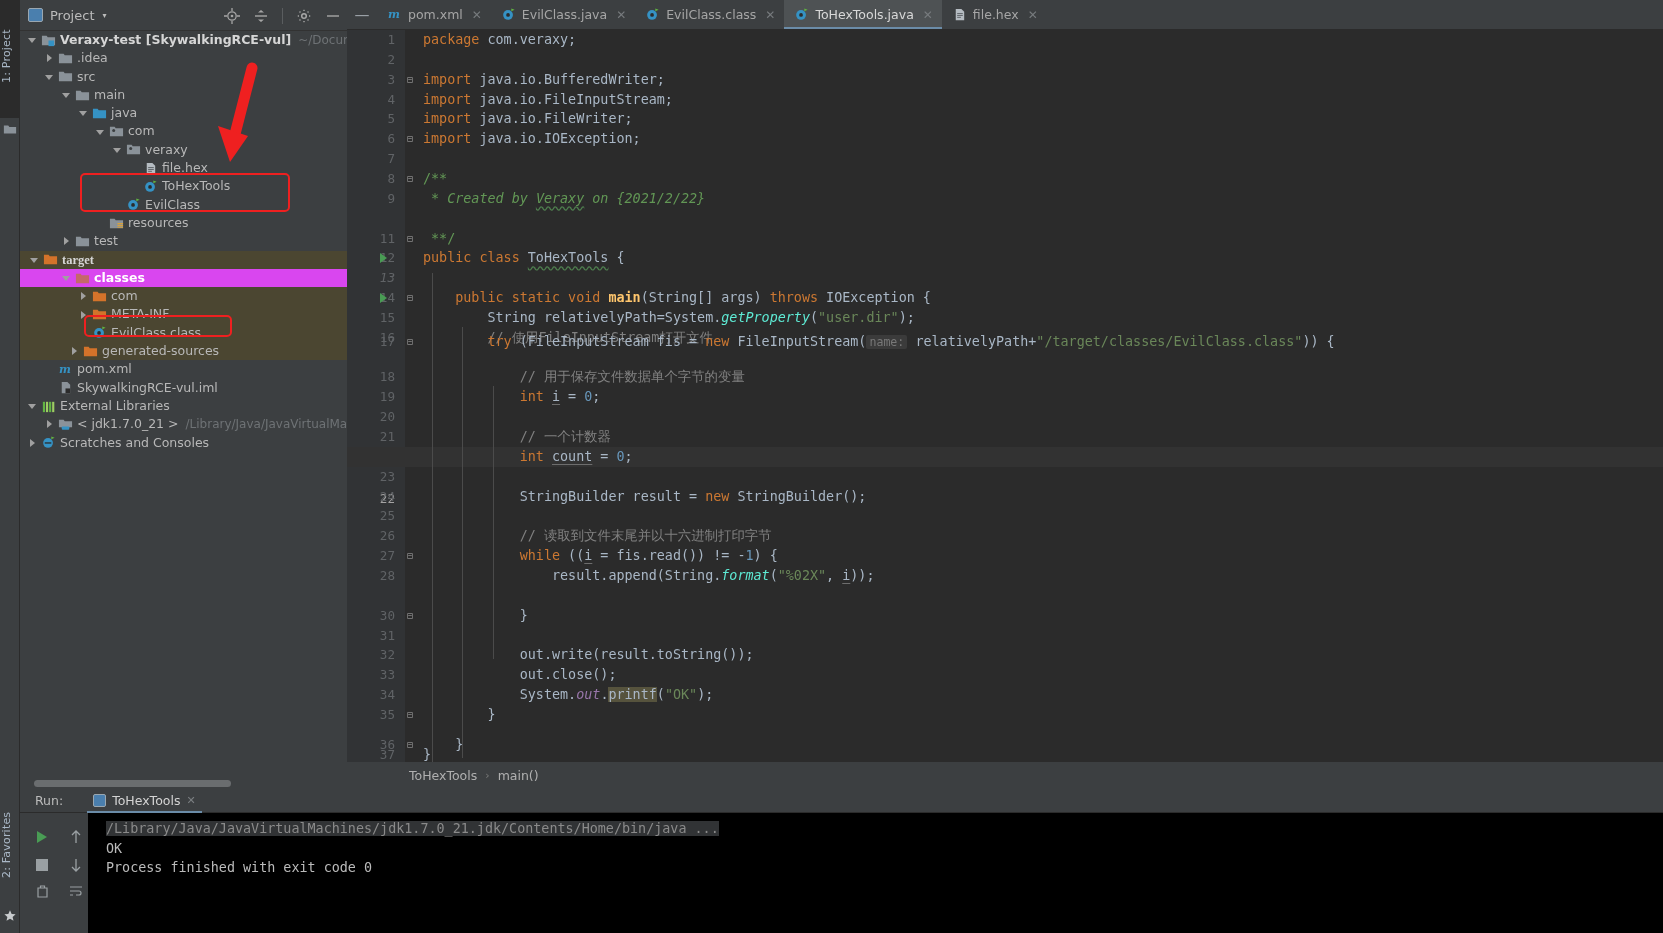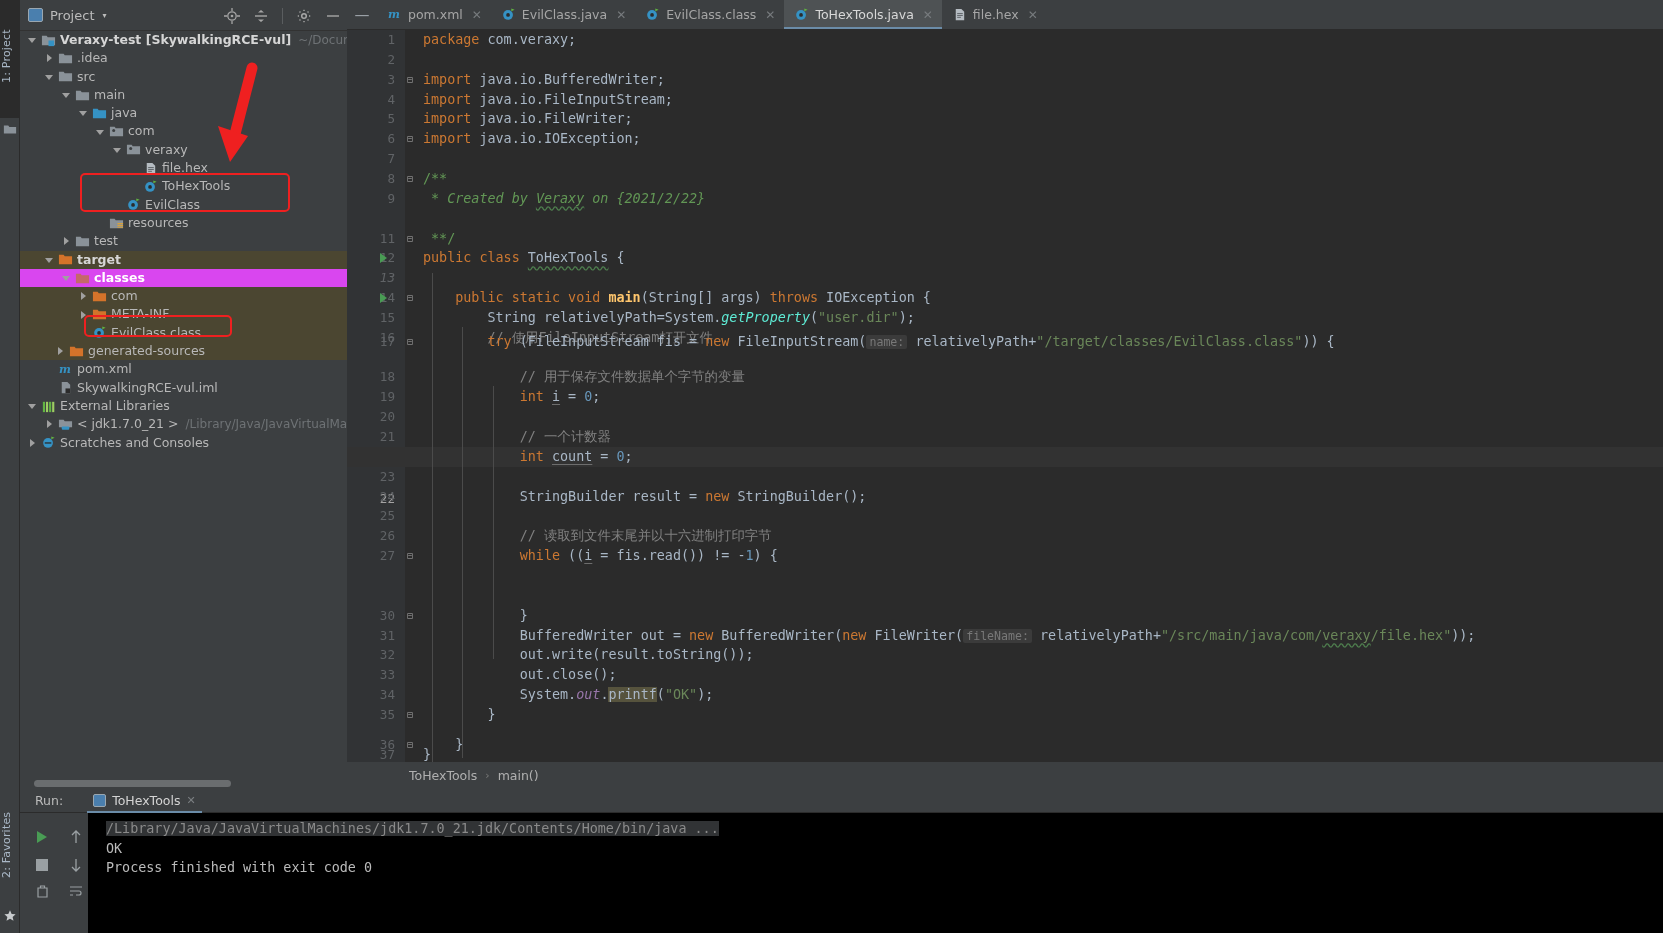--- a/index.html
+++ b/index.html
@@ -270,21 +270,21 @@
             </svg></span>
           <span class="lbl">resources</span>
         </div>
         <div class="row" style="padding-left: 42px;">
           <span class="arrow r"></span>
           <span class="ic"><svg width="15" height="15" viewBox="0 0 16 16">
               <path d="M1 3h5l1.2 1.5H15V13H1z" fill="#8a9299"></path>
             </svg></span>
           <span class="lbl">test</span>
         </div>
-        <div class="row ctx" style="padding-left: 25px;">
+        <div class="row ctx" style="padding-left: 10px; font-family: Liberation Serif, serif;">
           <span class="arrow d"></span>
           <span class="ic"><svg width="15" height="15" viewBox="0 0 16 16">
               <path d="M1 3h5l1.2 1.5H15V13H1z" fill="#d4732a"></path>
             </svg></span>
           <span class="lbl b">target</span>
         </div>
         <div class="row sel" style="padding-left: 42px;">
           <span class="arrow d"></span>
           <span class="ic"><svg width="15" height="15" viewBox="0 0 16 16">
               <path d="M1 3h5l1.2 1.5H15V13H1z" fill="#c4686a"></path>
@@ -307,21 +307,21 @@
         </div>
         <div class="row ctx" style="padding-left: 59px;">
           <span class="arrow"></span>
           <span class="ic"><svg width="15" height="15" viewBox="0 0 16 16">
               <circle cx="7.5" cy="8.5" r="5.2" fill="#3592c4"></circle>
               <circle cx="7.5" cy="8.5" r="2" fill="#2b2b2b"></circle>
               <path d="M11 1.5l3.5 1.5L11 4.5z" fill="#62b543"></path>
             </svg></span>
           <span class="lbl">EvilClass.class</span>
         </div>
-        <div class="row ctx" style="padding-left: 36px; align-items: center;">
+        <div class="row ctx" style="padding-left: 50px; align-items: center;">
           <span class="arrow r"></span>
           <span class="ic"><svg width="15" height="15" viewBox="0 0 16 16">
               <path d="M1 3h5l1.2 1.5H15V13H1z" fill="#d4732a"></path>
             </svg></span>
           <span class="lbl">generated-sources</span>
         </div>
         <div class="row" style="padding-left: 25px;">
           <span class="arrow"></span>
           <span class="ic"><svg width="15" height="15" viewBox="0 0 16 16">
               <text x="1" y="12" font-family="DejaVu Serif, serif" font-size="12" font-style="italic" fill="#3592c4" font-weight="bold">m</text>
@@ -445,22 +445,23 @@
           <div class="ln" style="top: 337.45px;"><span class="num">18</span><span class="txt">            <span class="c">// 用于保存文件数据单个字节的变量</span></span></div>
           <div class="ln" style="top: 357.3px;"><span class="num">19</span><span class="txt">            <span class="k">int</span> <span class="ul">i</span> = <span class="n">0</span>;</span></div>
           <div class="ln" style="top: 377.15px;"><span class="num">20</span><span class="txt"></span></div>
           <div class="ln" style="top: 397px;"><span class="num">21</span><span class="txt">            <span class="c">// 一个计数器</span></span></div>
           <div class="ln cur" style="top: 416.85px;"><span class="num">22</span><span class="txt">            <span class="k">int</span> <span class="ul">count</span> = <span class="n">0</span>;</span></div>
           <div class="ln" style="top: 436.7px;"><span class="num">23</span><span class="txt"></span></div>
           <div class="ln" style="top: 456.55px;"><span class="num">24</span><span class="txt">            StringBuilder result = <span class="k">new</span> StringBuilder();</span></div>
           <div class="ln" style="top: 476.4px;"><span class="num">25</span><span class="txt"></span></div>
           <div class="ln" style="top: 496.25px;"><span class="num">26</span><span class="txt">            <span class="c">// 读取到文件末尾并以十六进制打印字节</span></span></div>
           <div class="ln" style="top: 516.1px;"><span class="num">27</span><span class="fold">⊟</span><span class="txt">            <span class="k">while</span> ((<span class="ul">i</span> = fis.read()) != -<span class="n">1</span>) {</span></div>
+          <div class="ln" style="top: 535.95px;"><span class="num">28</span><span class="txt">                result.append(String.<span class="f" style="font-style:italic">format</span>(<span class="s">"%02X"</span>, <span class="ul">i</span>));</span></div>
           <div class="ln" style="top: 575.65px;"><span class="num">30</span><span class="fold">⊟</span><span class="txt">            }</span></div>
-          <div class="ln" style="top: 595.5px;"><span class="num">31</span><span class="txt">            BufferedWriter out = <span class="k">new</span> BufferedWriter(<span class="k">new</span> FileWriter(<span class="hint">fileName:</span> relativelyPath+<span class="s">"/src/main/java/com/<span class="sq">veraxy</span>/file.hex"</span>));</span></div>
+          <div class="ln" style="top: 595.5px;"><span class="num">31</span></div>
           <div class="ln" style="top: 615.35px;"><span class="num">32</span><span class="txt">            out.write(result.toString());</span></div>
           <div class="ln" style="top: 635.2px;"><span class="num">33</span><span class="txt">            out.close();</span></div>
           <div class="ln" style="top: 655.05px;"><span class="num">34</span><span class="txt">            System.<span class="st" style="font-style:italic">out</span>.<span class="hl">printf</span>(<span class="s">"OK"</span>);</span></div>
           <div class="ln" style="top: 674.9px;"><span class="num">35</span><span class="fold">⊟</span><span class="txt">        }</span></div>
           <div class="ln" style="top: 705px;"><span class="num">36</span><span class="fold">⊟</span><span class="txt">    }</span></div>
           <div class="ln" style="top: 714.6px;"><span class="num">37</span><span class="txt">}</span></div>
         </div>
       <div class="indent-guide" style="top:243px;height:505px;left:85px"></div>
       <div class="indent-guide" style="top:297px;height:431px;left:115px"></div>
       <div class="indent-guide" style="top:356px;height:273px;left:146px"></div>

